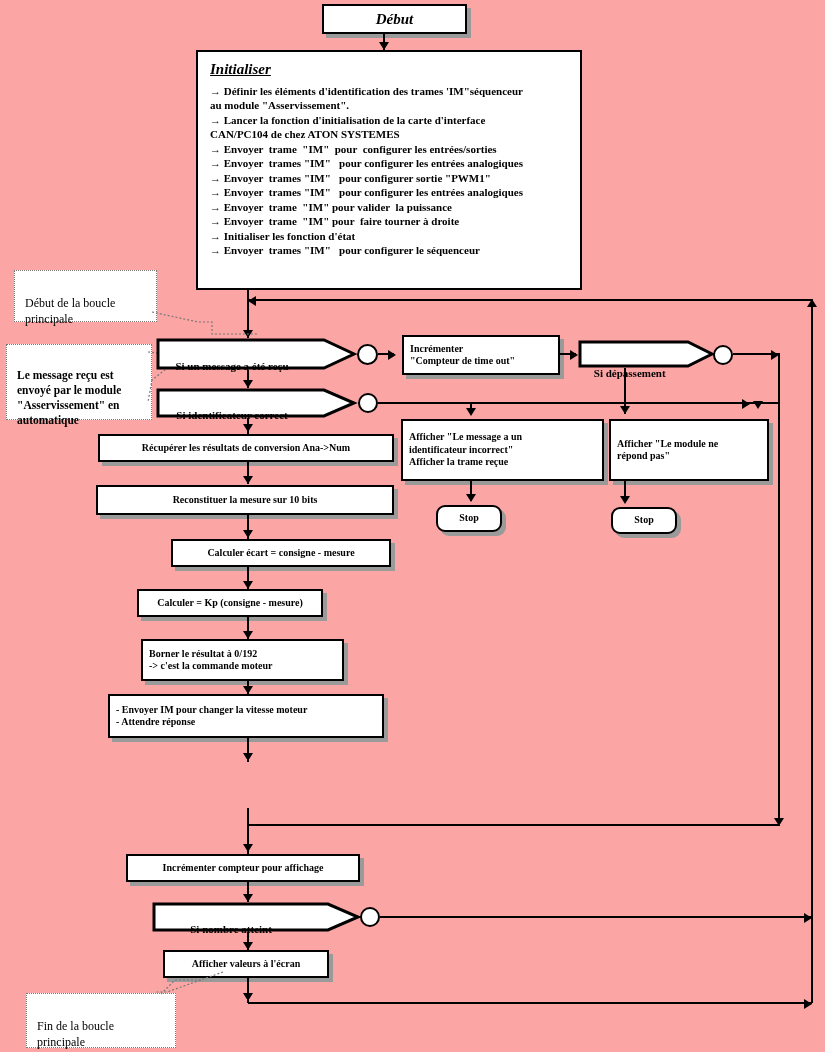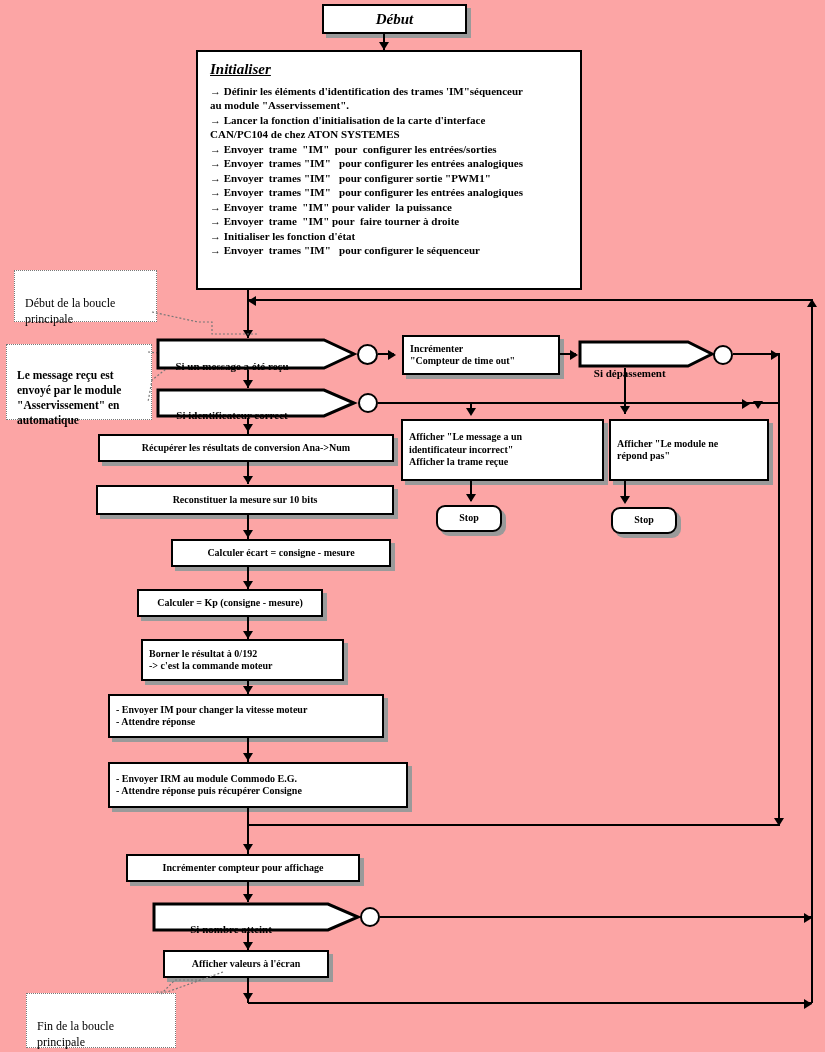--- a/index.html
+++ b/index.html
@@ -219,26 +219,20 @@
 
   <div class="node left shadow" style="left:108px;top:694px;width:276px;height:44px;">
     <div class="pad">
       <div>- Envoyer  IM pour  changer la vitesse moteur</div>
       <div>- Attendre  réponse</div>
     </div>
   </div>
   <div class="ln-v" style="left:247px;top:738px;height:24px;"></div>
   <div class="arrow down" style="left:243px;top:753px;"></div>
 
-  <div class="node left shadow" style="left:108px;top:762px;width:300px;height:46px;">
-    <div class="pad">
-      <div>- Envoyer  IRM au module  Commodo  E.G.</div>
-      <div>- Attendre  réponse puis récupérer Consigne</div>
-    </div>
-  </div>
   <div class="ln-v" style="left:247px;top:808px;height:46px;"></div>
   <div class="arrow down" style="left:243px;top:844px;"></div>
 
   <div class="ln-h" style="left:248px;top:824px;width:532px;"></div>
   <div class="arrow down" style="left:774px;top:818px;"></div>
 
   <div class="node shadow" style="left:126px;top:854px;width:234px;height:28px;">
     <span class="pad">Incrémenter compteur pour affichage</span>
   </div>
   <div class="ln-v" style="left:247px;top:882px;height:20px;"></div>

